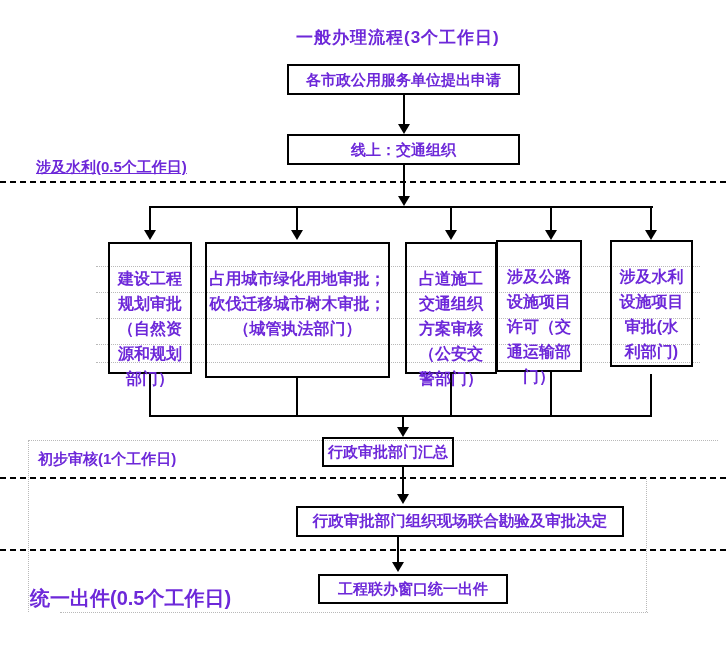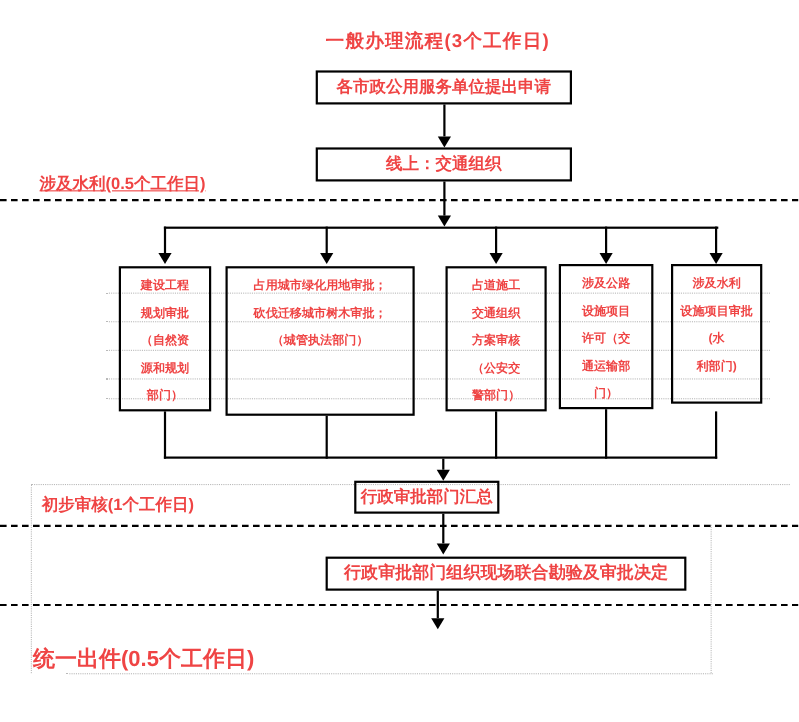--- a/index.html
+++ b/index.html
@@ -1,31 +1,31 @@
 <!DOCTYPE html>
 <html><head>
 <meta charset="utf-8">
 <style>
   html,body{margin:0;padding:0;background:#ffffff;}
   #canvas{
     position:relative;width:726px;height:656px;background:#ffffff;
-    font-family:"Liberation Sans","DejaVu Sans",sans-serif;color:#ef4444;
+    font-family:"Liberation Sans","DejaVu Sans",sans-serif;color:#6d28d9;
     overflow:hidden;
   }
   .abs{position:absolute;}
   .title{font-size:17px;font-weight:bold;letter-spacing:1px;white-space:nowrap;}
   .node{
     border:2px solid #000;background:transparent;text-align:center;
     font-size:15px;font-weight:600;display:flex;align-items:center;justify-content:center;
     box-sizing:border-box;z-index:3;line-height:1.3;white-space:nowrap;
   }
   .branch{
     border:2px solid #000;background:transparent;text-align:center;
-    font-size:11px;font-weight:600;box-sizing:border-box;z-index:3;
-    padding-top:4px;line-height:25px;white-space:pre-line;
+    font-size:16px;font-weight:600;box-sizing:border-box;z-index:3;
+    padding-top:22px;line-height:25px;white-space:pre-line;
   }
   .vline{width:2px;background:#000;z-index:2;}
   .hline{height:2px;background:#000;z-index:2;}
   .arrowhead{
     width:0;height:0;z-index:2;
     border-left:6px solid transparent;border-right:6px solid transparent;
     border-top:10px solid #000;
   }
   .dashline{border-top:2px dashed #000;height:0;z-index:1;}
   .faint-h{border-top:1px dotted #b9b9b9;height:0;z-index:0;}
@@ -75,29 +75,29 @@
   <div class="abs vline" style="left:550px;top:206px;height:24px;"></div>
   <div class="abs arrowhead" style="left:545px;top:230px;"></div>
   <div class="abs vline" style="left:650px;top:206px;height:24px;"></div>
   <div class="abs arrowhead" style="left:645px;top:230px;"></div>
 
   <div class="abs branch" style="left:108px;top:242px;width:84px;height:132px;">建设工程
 规划审批
 （自然资
 源和规划
 部门）</div>
-  <div class="abs branch" style="left:205px;top:242px;width:172px;height:136px;">占用城市绿化用地审批；
+  <div class="abs branch" style="left:205px;top:242px;width:185px;height:136px;">占用城市绿化用地审批；
 砍伐迁移城市树木审批；
 （城管执法部门）</div>
   <div class="abs branch" style="left:405px;top:242px;width:92px;height:132px;">占道施工
 交通组织
 方案审核
 （公安交
 警部门）</div>
-  <div class="abs branch" style="left:508px;top:240px;width:86px;height:132px;">涉及公路
+  <div class="abs branch" style="left:496px;top:240px;width:86px;height:132px;">涉及公路
 设施项目
 许可（交
 通运输部
 门）</div>
   <div class="abs branch" style="left:610px;top:240px;width:83px;height:127px;"><span style="white-space:pre-line;">涉及水利
 设施项目</span><span class="bold-part">审批(水
 利部门)</span></div>
 
   <div class="abs vline" style="left:149px;top:374px;height:43px;"></div>
   <div class="abs vline" style="left:296px;top:378px;height:39px;"></div>
@@ -116,16 +116,17 @@
   <div class="abs vline" style="left:402px;top:467px;height:27px;"></div>
   <div class="abs arrowhead" style="left:397px;top:494px;"></div>
 
   <div class="abs node" style="left:296px;top:506px;width:328px;height:31px;font-size:15.5px;">行政审批部门组织现场联合勘验及审批决定</div>
 
   <div class="abs dashline" style="left:0px;top:549px;width:726px;"></div>
 
   <div class="abs vline" style="left:397px;top:537px;height:25px;"></div>
   <div class="abs arrowhead" style="left:392px;top:562px;"></div>
 
+  <div class="abs node" style="left:318px;top:574px;width:190px;height:30px;">工程联办窗口统一出件</div>
 
   <div class="abs stage-label bold" style="left:30px;top:585px;">统一出件(0.5个工作日)</div>
 
 </div>
 
 </body></html>

